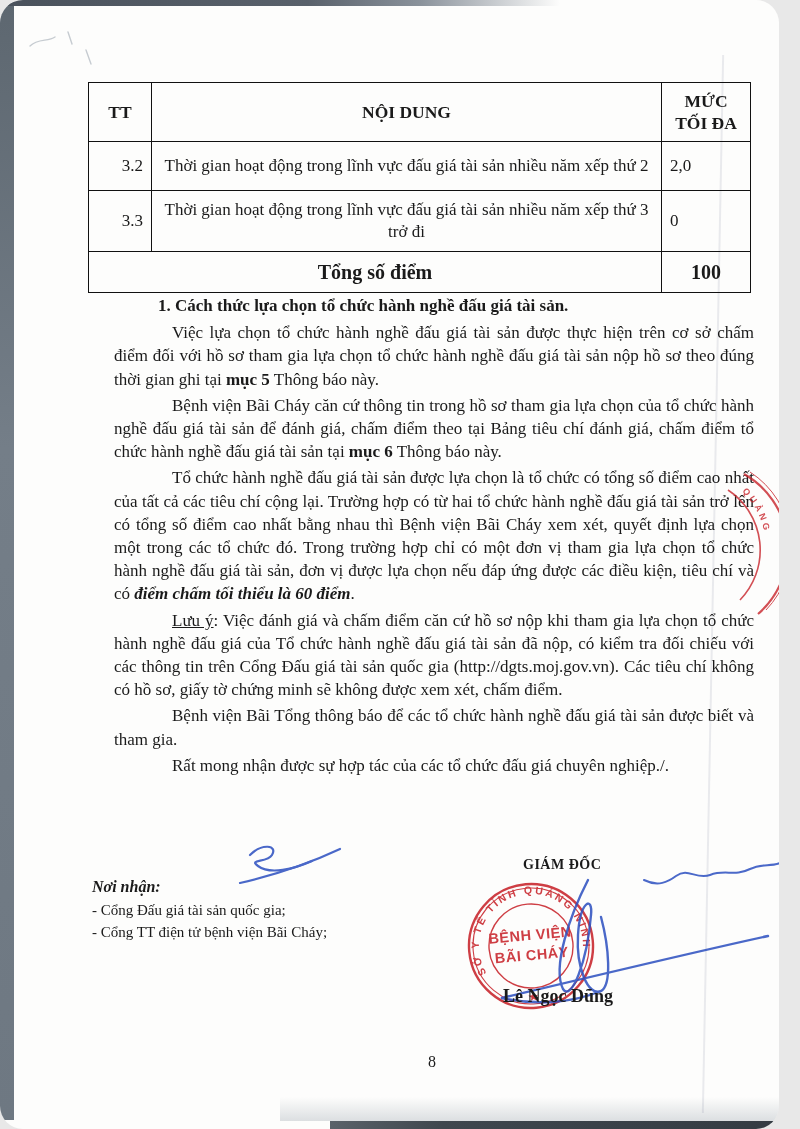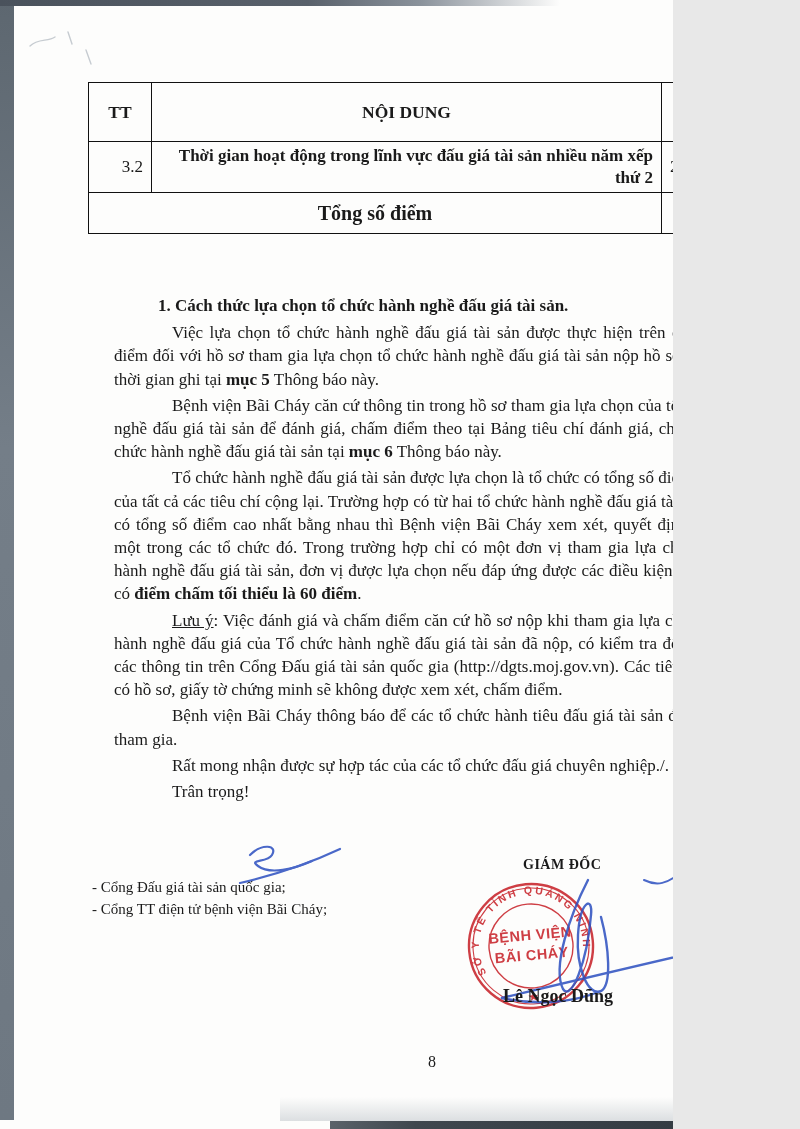--- a/index.html
+++ b/index.html
@@ -1,22 +1,23 @@
 <!DOCTYPE html>
 <html lang="vi"><head>
 <meta charset="utf-8">
 <style>
   html,body{margin:0;padding:0;background:#e8e8e8;}
   .page{
     position:relative;
-    width:673px;height:1129px;
+    width:779px;height:1129px;
     background:#fdfdfc;
     overflow:hidden;
     font-family:"Liberation Serif","DejaVu Serif",serif;
     color:#1a1a1a;
+    border-radius:23px;
   }
   
   .edge-left{position:absolute;left:0;top:0;width:14px;height:1120px;
     background:linear-gradient(180deg,#5d6770 0%,#747e88 40%,#6e7882 100%);}
   .edge-top{position:absolute;left:0;top:0;height:6px;width:560px;
     background:linear-gradient(90deg,#4a525c 0%,#59616b 55%,#8a929b 75%,rgba(160,168,176,0) 100%);}
   .edge-bottom{position:absolute;left:330px;right:0;bottom:0;height:8px;
     background:linear-gradient(90deg,#5a6269 0%,#3f474e 25%,#343c43 100%);}
   .bottom-mottle{position:absolute;left:280px;right:0;bottom:8px;height:24px;
     background:linear-gradient(180deg,rgba(165,173,181,0) 0%,rgba(165,173,181,.38) 100%);}
@@ -29,33 +30,33 @@
     border-collapse:collapse;table-layout:fixed;
   }
   table.score-table th,table.score-table td{
     border:1.8px solid #111;padding:3px 8px;
     font-size:17px;line-height:22px;
   }
   th.col-tt{width:46px;}
   th.col-score{width:72px;margin-top:20px;}
   table.score-table th{font-weight:bold;text-align:center;height:52px;font-size:17.5px;}
   td.cell-tt{text-align:right;vertical-align:middle;}
-  td.cell-content{text-align:right;vertical-align:middle;font-weight:bold;}
+  td.cell-content{text-align:center;vertical-align:middle;}
   td.cell-score{vertical-align:middle;}
   tr.row-1 td{height:42px;}
   tr.row-2 td{height:54px;}
   tr.total td{height:34px;font-weight:bold;text-align:center;font-size:20px;}
 
   
   .body-text{position:absolute;left:114px;top:294px;width:640px;
     font-size:17px;line-height:23.2px;text-align:justify;}
   .body-text p{margin:0 0 3px 0;text-indent:58px;}
   .body-text p.heading{font-weight:bold;text-align:left;text-indent:44px;margin-bottom:4px;}
   .b{font-weight:bold;}
-  .bi{font-weight:bold;}
+  .bi{font-weight:bold;font-style:italic;}
   .u{text-decoration:underline;}
 
   
   .recipients{position:absolute;left:92px;top:876px;width:330px;font-size:15px;line-height:22px;}
   .rec-label{font-weight:bold;font-style:italic;font-size:16px;margin-bottom:1px;}
   .sig-title{position:absolute;left:523px;top:857px;font-size:14px;font-weight:bold;letter-spacing:.5px;}
   .sig-name{position:absolute;left:503px;top:986px;font-size:18px;font-weight:bold;}
   .page-number{position:absolute;left:408px;top:1053px;width:48px;text-align:center;font-size:16px;}
   svg{position:absolute;overflow:visible;}
   .stamp-svg{left:446px;top:861px;}
@@ -89,46 +90,51 @@
       <tr>
         <th class="col-tt">TT</th>
         <th class="col-content">NỘI DUNG</th>
         <th class="col-score">MỨC TỐI ĐA</th>
       </tr>
       <tr class="row-1">
         <td class="cell-tt">3.2</td>
         <td class="cell-content">Thời gian hoạt động trong lĩnh vực đấu giá tài sản nhiều năm xếp thứ 2</td>
         <td class="cell-score">2,0</td>
       </tr>
+      <tr class="row-2">
+        <td class="cell-tt">3.3</td>
+        <td class="cell-content">Thời gian hoạt động trong lĩnh vực đấu giá tài sản nhiều năm xếp thứ 3 trở đi</td>
+        <td class="cell-score">0</td>
+      </tr>
       <tr class="total">
         <td colspan="2">Tổng số điểm</td>
         <td>100</td>
       </tr>
     </tbody>
   </table>
 
   <div class="body-text">
     <p class="heading">1. Cách thức lựa chọn tổ chức hành nghề đấu giá tài sản.</p>
     <p class="para"><span>Việc lựa chọn tổ chức hành nghề đấu giá tài sản được thực hiện trên cơ sở chấm điểm đối với hồ sơ tham gia lựa chọn tổ chức hành nghề đấu giá tài sản nộp hồ sơ theo đúng thời gian ghi tại </span><span class="b">mục 5</span><span> Thông báo này.</span></p>
     <p class="para"><span>Bệnh viện Bãi Cháy căn cứ thông tin trong hồ sơ tham gia lựa chọn của tổ chức hành nghề đấu giá tài sản để đánh giá, chấm điểm theo tại Bảng tiêu chí đánh giá, chấm điểm tổ chức hành nghề đấu giá tài sản tại </span><span class="b">mục 6</span><span> Thông báo này.</span></p>
     <p class="para"><span>Tổ chức hành nghề đấu giá tài sản được lựa chọn là tổ chức có tổng số điểm cao nhất của tất cả các tiêu chí cộng lại. Trường hợp có từ hai tổ chức hành nghề đấu giá tài sản trở lên có tổng số điểm cao nhất bằng nhau thì Bệnh viện Bãi Cháy xem xét, quyết định lựa chọn một trong các tổ chức đó. Trong trường hợp chỉ có một đơn vị tham gia lựa chọn tổ chức hành nghề đấu giá tài sản, đơn vị được lựa chọn nếu đáp ứng được các điều kiện, tiêu chí và có </span><span class="bi">điểm chấm tối thiểu là 60 điểm</span><span>.</span></p>
     <p class="para"><span class="u">Lưu ý</span><span>: Việc đánh giá và chấm điểm căn cứ hồ sơ nộp khi tham gia lựa chọn tổ chức hành nghề đấu giá của Tổ chức hành nghề đấu giá tài sản đã nộp, có kiểm tra đối chiếu với các thông tin trên Cổng Đấu giá tài sản quốc gia (http://dgts.moj.gov.vn). Các tiêu chí không có hồ sơ, giấy tờ chứng minh sẽ không được xem xét, chấm điểm.</span></p>
-    <p class="para">Bệnh viện Bãi Cháy thông báo để các tổ chức hành tiêu đấu giá tài sản được biết và tham gia.</p>
+    <p class="para">Bệnh viện Bãi Tổng thông báo để các tổ chức hành nghề đấu giá tài sản được biết và tham gia.</p>
     <p class="para">Rất mong nhận được sự hợp tác của các tổ chức đấu giá chuyên nghiệp./.</p>
-    <p class="para">Trân trọng!</p>
   </div>
 
   <svg class="tt-scribble-svg" width="110" height="50" viewBox="0 0 110 50">
     <g stroke="#2b4fc0" stroke-width="2.2" fill="none" opacity="0.85" stroke-linecap="round">
       <path d="M14 16 C 26 4, 42 6, 36 16 C 31 24, 12 20, 22 27 C 34 36, 58 30, 76 22"></path>
       <path d="M4 44 C 30 38, 70 26, 104 10"></path>
     </g>
   </svg>
 
   <div class="recipients">
+    <div class="rec-label">Nơi nhận:</div>
     <div>- Cổng Đấu giá tài sản quốc gia;</div>
     <div>- Cổng TT điện tử bệnh viện Bãi Cháy;</div>
   </div>
 
   <div class="sig-title">GIÁM ĐỐC</div>
   <svg class="gd-scribble-svg" width="150" height="40" viewBox="0 0 150 40">
     <path d="M6 26 C 20 33, 30 28, 38 22 C 50 13, 58 26, 72 21 C 88 15, 96 23, 112 15 C 124 9, 132 13, 142 9" stroke="#2b4fc0" stroke-width="2" fill="none" opacity="0.85" stroke-linecap="round"></path>
   </svg>
 
   <svg class="stamp-svg" width="170" height="170" viewBox="0 0 170 170">

